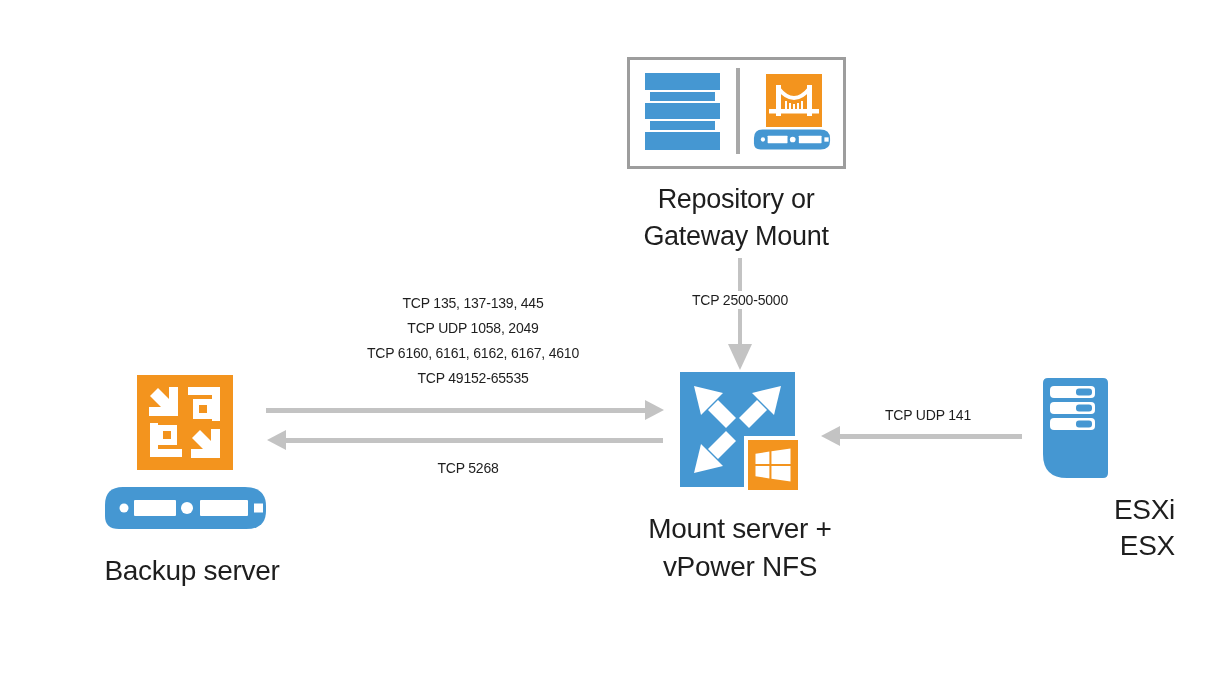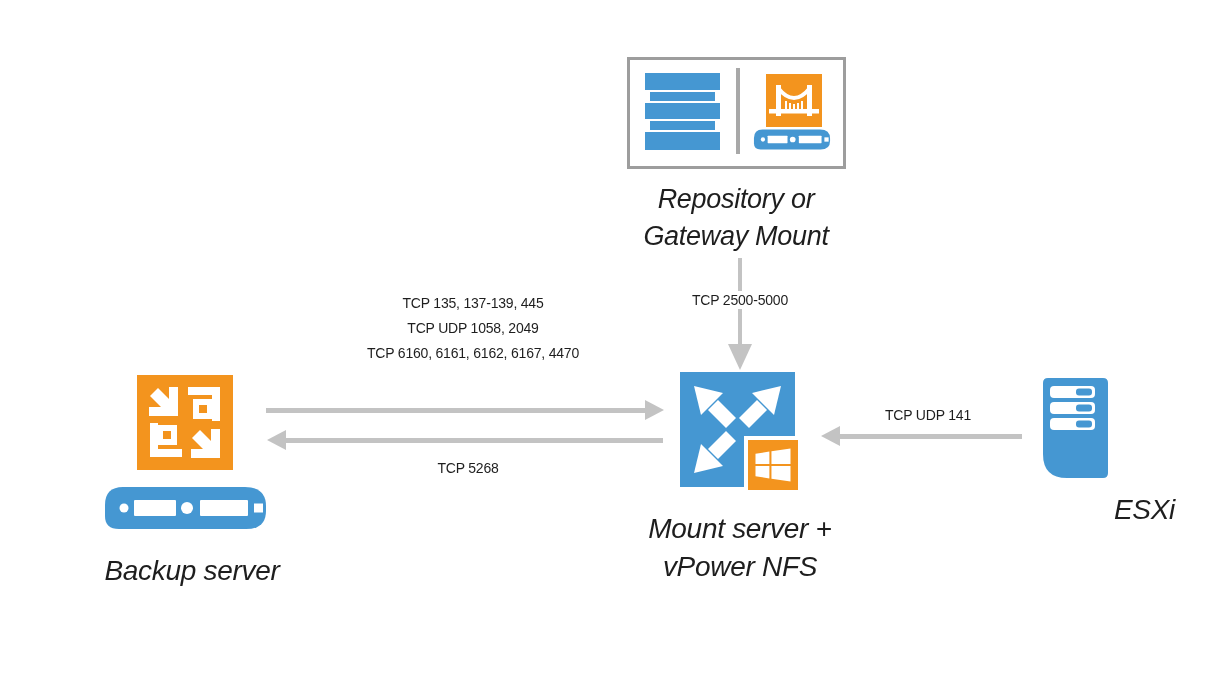--- a/index.html
+++ b/index.html
@@ -12,21 +12,21 @@
   }
   html,body{margin:0;padding:0;background:#fff;}
   #canvas{
     position:relative;width:1205px;height:700px;background:#fff;overflow:hidden;
     font-family:"Liberation Sans","DejaVu Sans",sans-serif;color:var(--text);
   }
   .abs{position:absolute;}
   .f-blue{fill:var(--blue);}
   .f-orange{fill:var(--orange);}
   .f-white{fill:#fff;}
-  .node-label{font-size:28px;line-height:38px;text-align:center;letter-spacing:-0.3px;font-style:italic;}
+  .node-label{font-size:28px;line-height:38px;text-align:center;letter-spacing:-0.3px;}
   .port-text{font-size:14px;line-height:25px;text-align:center;letter-spacing:-0.2px;}
   
   .hline{height:5px;background:var(--arrow);}
   .vline{width:4px;background:var(--arrow);}
   .ah-right{width:0;height:0;border-top:10px solid transparent;border-bottom:10px solid transparent;border-left:19px solid var(--arrow);}
   .ah-left{width:0;height:0;border-top:10px solid transparent;border-bottom:10px solid transparent;border-right:19px solid var(--arrow);}
   .ah-down{width:0;height:0;border-left:12px solid transparent;border-right:12px solid transparent;border-top:26px solid var(--arrow);}
   
   #repo-box{left:627px;top:57px;width:219px;height:112px;border:3px solid var(--boxborder);box-sizing:border-box;background:#fff;}
   #repo-divider{left:106px;top:8px;width:4px;height:86px;background:var(--divider);}
@@ -159,38 +159,40 @@
   <div class="abs node-label" style="left:42px;top:552px;width:300px">Backup server</div>
 
   <div class="abs hline" style="left:266px;top:408px;width:380px"></div>
   <div class="abs ah-right" style="left:645px;top:400px"></div>
   <div class="abs ah-left" style="left:267px;top:430px"></div>
   <div class="abs hline" style="left:285px;top:438px;width:378px"></div>
 
   <div class="abs port-text" style="left:273px;top:291px;width:400px">
     <div>TCP 135, 137-139, 445</div>
     <div>TCP UDP 1058, 2049</div>
-    <div>TCP 6160, 6161, 6162, 6167, 4470</div>
+    <div>TCP 6160, 6161, 6162, 6167, 4610</div>
+    <div>TCP 49152-65535</div>
   </div>
   <div class="abs port-text" style="left:318px;top:456px;width:300px">TCP 5268</div>
 
   <svg class="abs" style="left:1043px;top:378px" width="65" height="100" viewBox="0 0 65 100">
     <path class="f-blue" d="M5 0 H60 Q65 0 65 5 V95 Q65 100 60 100 H24 Q0 100 0 76 V5 Q0 0 5 0 Z"></path>
     <g class="f-white">
       <rect x="7" y="8" width="45" height="12" rx="4"></rect>
       <rect x="7" y="24" width="45" height="12" rx="4"></rect>
       <rect x="7" y="40" width="45" height="12" rx="4"></rect>
     </g>
     <g class="f-blue">
       <rect x="33" y="10.5" width="16" height="7" rx="3"></rect>
       <rect x="33" y="26.5" width="16" height="7" rx="3"></rect>
       <rect x="33" y="42.5" width="16" height="7" rx="3"></rect>
     </g>
   </svg>
   <div class="abs node-label" style="left:1015px;top:492px;width:160px;text-align:right;line-height:36px">
     <div>ESXi</div>
+    <div>ESX</div>
   </div>
 
   <div class="abs ah-left" style="left:821px;top:426px"></div>
   <div class="abs hline" style="left:839px;top:434px;width:183px"></div>
   <div class="abs port-text" style="left:828px;top:403px;width:200px">TCP UDP 141</div>
 
 </div>
 
 </body></html>

